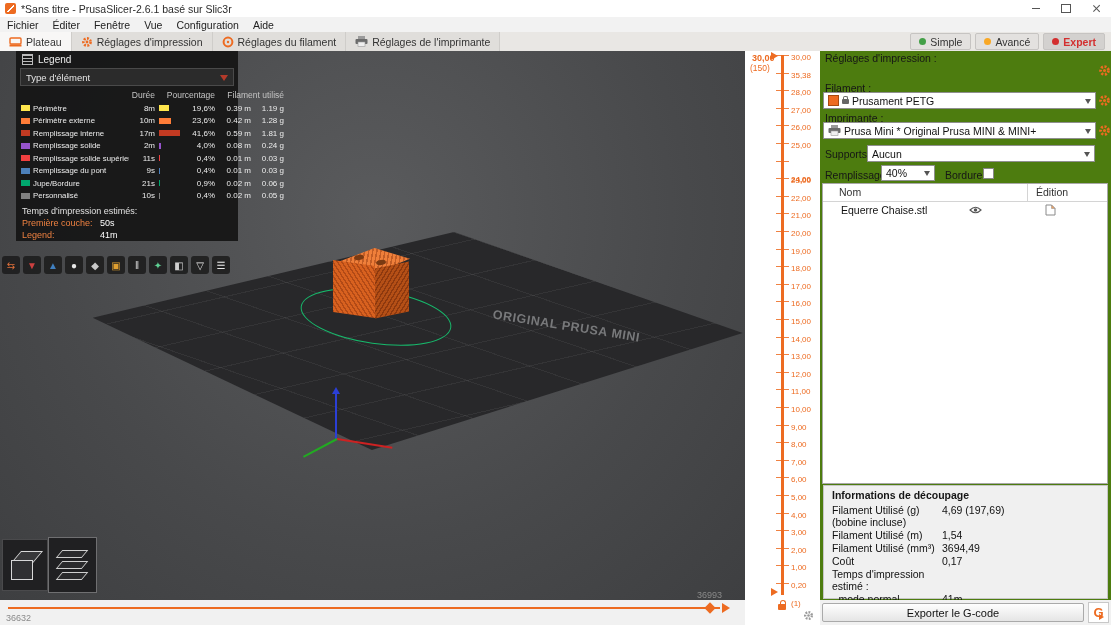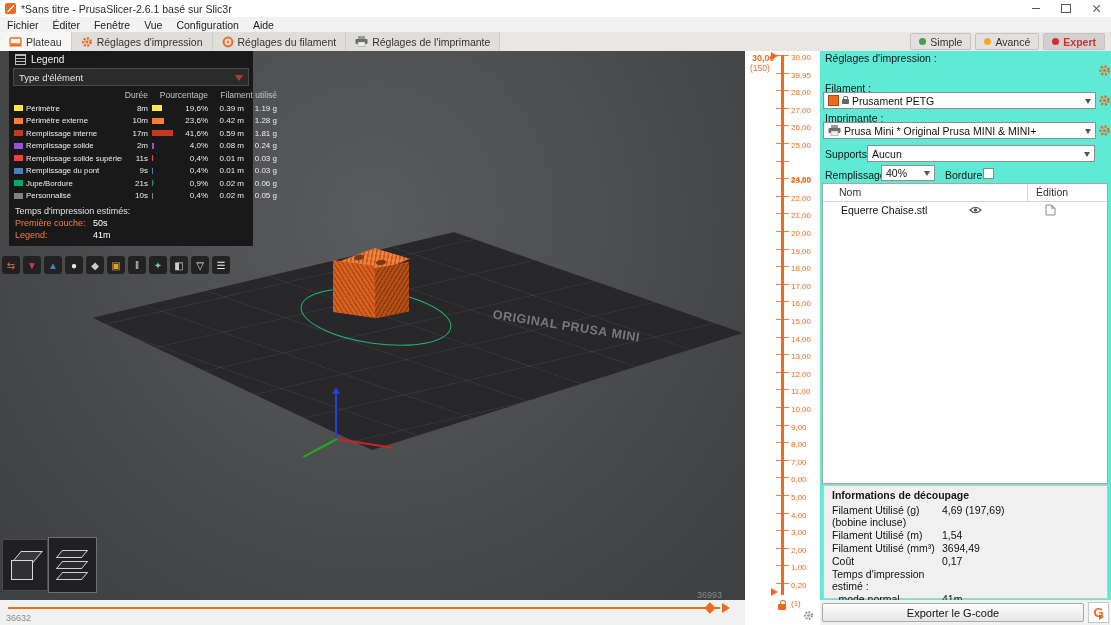--- a/index.html
+++ b/index.html
@@ -53,21 +53,21 @@
   .axis-y{position:absolute;left:337px;top:387px;width:38px;height:2px;background:#22aa22;transform-origin:0 50%;transform:rotate(152deg);}
 
   .thumb{position:absolute;background:#202022;border:1px solid #4a4a4c;}
   #thumb-3d{left:2px;top:488px;width:44px;height:50px;}
   #thumb-preview{left:48px;top:486px;width:47px;height:54px;border-color:#6f6f71;}
   .cube-front{position:absolute;left:8px;top:20px;width:20px;height:18px;border:1.5px solid #d8d8d8;background:#303032;}
   .cube-top{position:absolute;left:13px;top:11px;width:20px;height:10px;border:1.5px solid #d8d8d8;background:#38383a;transform:skewX(-40deg);}
   .layerline{position:absolute;left:10px;width:24px;height:6px;border:1px solid #cfcfcf;background:#2a2a2c;transform:skewX(-40deg);}
 
   
-  .legend{position:absolute;left:9px;top:0;width:244px;background:rgba(22,22,22,0.95);color:#ddd;padding-bottom:5px;}
+  .legend{position:absolute;left:16px;top:0;width:222px;background:rgba(22,22,22,0.95);color:#ddd;}
   .legend-title{display:flex;align-items:center;gap:5px;padding:3px 6px 2px;font-size:10px;color:#eee;}
   .legend-title-icon{width:9px;height:9px;border:1px solid #bbb;background:repeating-linear-gradient(to bottom,#bbb 0 1px,transparent 1px 3px);}
   .viewtype{margin:1px 4px 4px;height:16px;background:#2b2b2b;border:1px solid #4a4a4a;display:flex;align-items:center;padding:0 5px;font-size:9.5px;color:#e5e5e5;}
   .viewtype .arrow{margin-left:auto;width:0;height:0;border:4px solid transparent;border-top:6px solid #b33a2a;margin-top:5px;}
   .lhead,.lrow{display:grid;grid-template-columns:12px 96px 26px 26px 34px 36px 33px;align-items:center;padding:0 2px 0 5px;}
   .lhead{color:#c4c4c4;font-size:8.5px;margin-bottom:2px;}
   .h-dur{grid-column:3;text-align:right;} .h-pct{grid-column:4/6;text-align:right;} .h-fil{grid-column:6/8;text-align:right;}
   .lrow{height:12.5px;color:#ececec;font-size:8px;}
   .swatch{width:9px;height:6px;display:inline-block;}
   .llabel{white-space:nowrap;overflow:hidden;font-size:7.8px;}
@@ -88,21 +88,21 @@
   .vtrack{position:absolute;left:36px;top:4px;width:3px;height:540px;background:#ED6B21;}
   .vtrack-ticks{position:absolute;left:31px;top:4px;width:13px;height:540px;background:repeating-linear-gradient(to bottom,rgba(237,107,33,.85) 0 1px,transparent 1px 17.6px);}
   .vthumb{position:absolute;left:26px;width:0;height:0;border-top:4px solid transparent;border-bottom:4px solid transparent;border-left:7px solid #ED6B21;}
   #ticks{position:absolute;left:46px;top:2px;}
   .tick-label{position:absolute;left:0;font-size:8px;color:#ED6B21;white-space:nowrap;}
   .vlock{position:absolute;left:33px;top:553px;width:8px;height:6px;background:#ED6B21;border-radius:1px;}
   .vlock::before{content:"";position:absolute;left:1.5px;top:-4px;width:4px;height:4px;border:1.3px solid #ED6B21;border-bottom:none;border-radius:3px 3px 0 0;}
   .slider-gear{position:absolute;left:58px;top:556px;}
 
   
-  .rpanel{position:absolute;left:820px;top:51px;width:291px;height:549px;background:#5eead4;font-size:10.5px;color:#161616;}
+  .rpanel{position:absolute;left:820px;top:51px;width:291px;height:549px;background:#4d7c0f;font-size:10.5px;color:#161616;}
   .rp-label{position:absolute;white-space:nowrap;}
   .combo{position:absolute;height:17px;background:#fff;border:1px solid #8f8f8f;display:flex;align-items:center;gap:3px;padding:0 16px 0 4px;font-size:10.5px;color:#111;box-sizing:border-box;white-space:nowrap;overflow:hidden;}
   .combo .carr{position:absolute;right:1px;top:0;bottom:0;width:13px;display:flex;align-items:center;justify-content:center;}
   .carr::after{content:"";width:0;height:0;border:3.5px solid transparent;border-top:5px solid #555;margin-top:4px;}
   .lock{position:relative;width:7px;height:5px;background:#666;border-radius:1px;flex:0 0 auto;margin-top:2px;}
   .lock::before{content:"";position:absolute;left:1px;top:-3.5px;width:3px;height:3px;border:1px solid #666;border-bottom:none;border-radius:2px 2px 0 0;}
   .fswatch{width:9px;height:9px;background:#ED6B21;border:1px solid #a84a10;flex:0 0 auto;}
   .gearbtn{position:absolute;width:14px;height:14px;display:flex;align-items:center;justify-content:center;}
   .cb{position:absolute;width:11px;height:11px;background:#fff;border:1px solid #888;box-sizing:border-box;}
 
@@ -377,21 +377,21 @@
 
   <div class="vslider">
     <span class="vtip1">30,00</span>
     <span class="vtip2">(150)</span>
     <div class="vtrack-ticks"></div>
     <div class="vtrack"></div>
     <div class="vthumb" style="top:1px;"></div>
     <div class="vthumb" style="top:537px;"></div>
     <div id="ticks">
         <div class="tick-label" style="top: 0px;">30,00</div>
-        <div class="tick-label" style="top: 17.6px;">39,95</div>
+        <div class="tick-label" style="top: 17.6px;">35,38</div>
         <div class="tick-label" style="top: 35.2px;">28,00</div>
         <div class="tick-label" style="top: 52.8px;">27,00</div>
         <div class="tick-label" style="top: 70.4px;">26,00</div>
         <div class="tick-label" style="top: 88px;">25,00</div>
         <div class="tick-label" style="top: 122px; font-weight: bold;">24,00</div>
         <div class="tick-label" style="top: 123.2px;">23,00</div>
         <div class="tick-label" style="top: 140.8px;">22,00</div>
         <div class="tick-label" style="top: 158.4px;">21,00</div>
         <div class="tick-label" style="top: 176px;">20,00</div>
         <div class="tick-label" style="top: 193.6px;">19,00</div>

